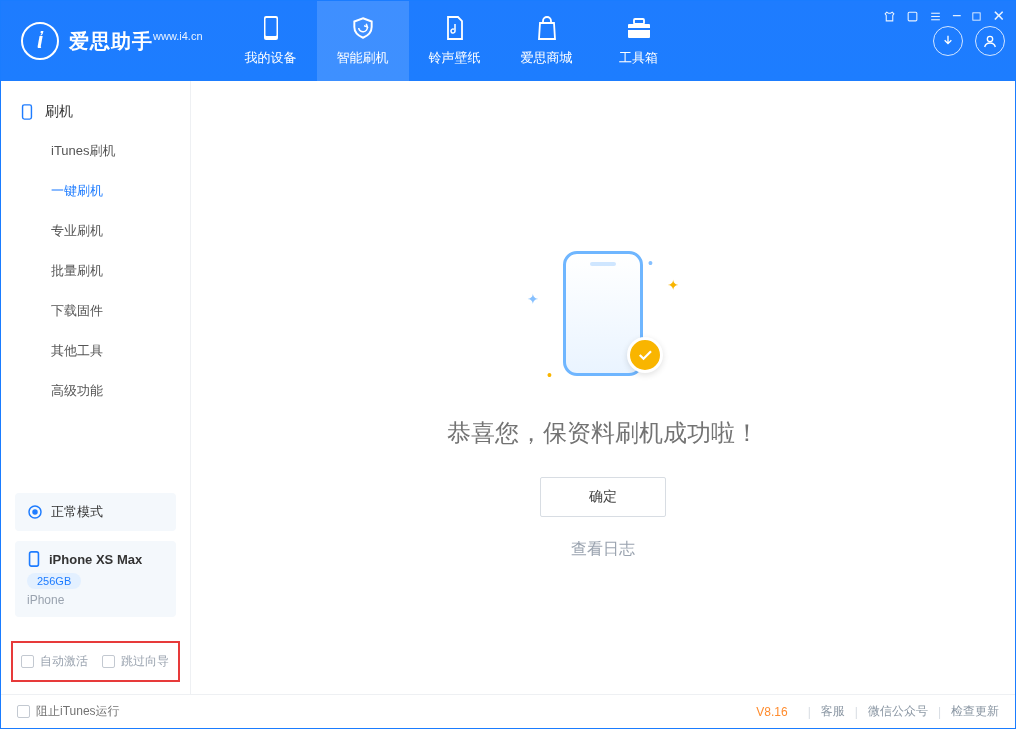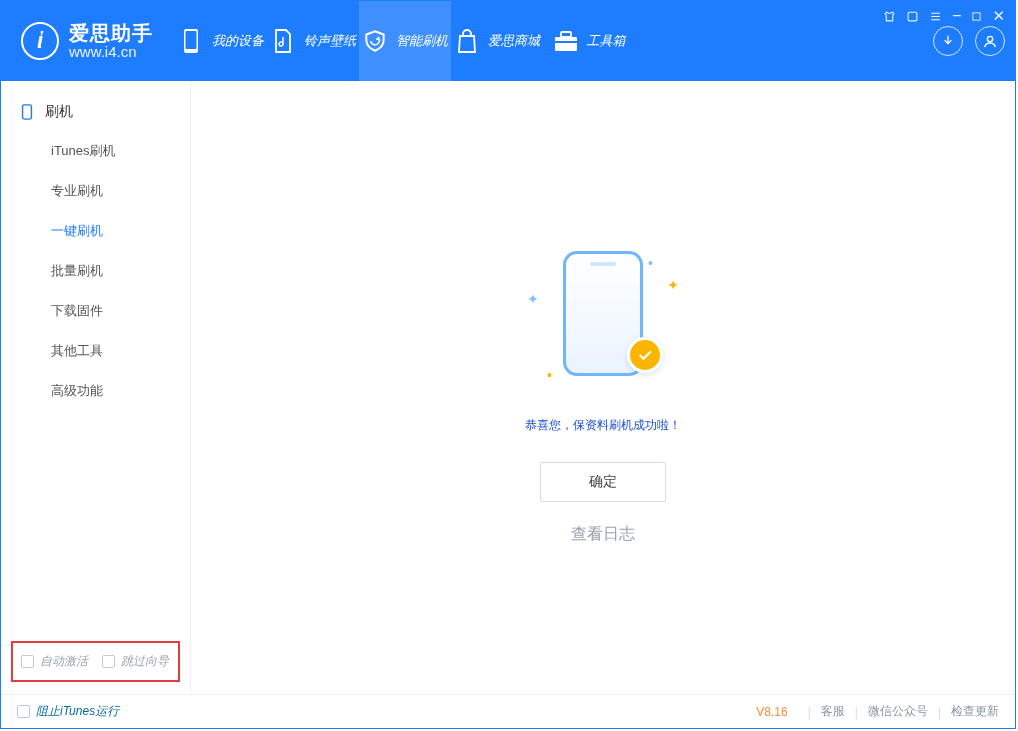--- a/index.html
+++ b/index.html
@@ -3,25 +3,25 @@
 <meta charset="utf-8">
 <style>
   * { box-sizing: border-box; margin: 0; padding: 0; }
   html, body { width: 1018px; height: 731px; font-family: "Microsoft YaHei", Arial, sans-serif; overflow: hidden; background: #fff; }
   .window { width: 1016px; height: 729px; border: 1px solid #1a7cff; display: flex; flex-direction: column; background: #fff; }
 
   
   .titlebar { height: 80px; background: linear-gradient(to bottom,#1e7cff,#1d7dff); display: flex; align-items: stretch; color: #fff; }
   .brand { display: flex; align-items: center; padding: 0 22px 0 20px; }
   .brand-logo { width: 38px; height: 38px; border: 2.5px solid #fff; border-radius: 50%; display:flex; align-items:center; justify-content:center; font-weight: bold; font-size: 22px; color:#fff; margin-right: 10px; font-style: italic;}
-  .brand-text { display:flex; flex-direction: column; line-height: 1.1;}
+  .brand-text { display:flex; line-height: 1.1;}
   .brand-title { font-size: 20px; font-weight: 600; letter-spacing: 1px;}
-  .brand-sub { font-size: 15px; opacity: .9; }
+  .brand-sub { font-size: 11px; opacity: .9; }
   .nav { display: flex; }
-  .nav-item { width: 92px; display:flex; flex-direction:row; align-items:center; justify-content:center; cursor:pointer; font-size: 13px; gap:8px; position:relative;font-style:italic;}
+  .nav-item { width: 92px; display:flex; flex-direction:column; align-items:center; justify-content:center; cursor:pointer; font-size: 13px; gap:8px; position:relative;}
   .nav-item.active { background: rgba(255,255,255,.15); }
   .nav-item .nav-icon { width: 26px; height: 26px; display:flex; align-items:center; justify-content:center;}
   .right-controls { margin-left:auto; display:flex; align-items:center; padding-right:10px;}
   .ctrl-row-top { position:absolute; top:6px; right:10px; display:flex; gap:10px; color:#fff; font-size:12px; align-items:center;}
   .ctrl-row-top span { cursor:pointer; opacity:.9;}
   .circle-btn { width: 30px; height: 30px; border: 1.5px solid rgba(255,255,255,.8); border-radius: 50%; display:flex; align-items:center; justify-content:center; margin-left: 12px; cursor:pointer;}
   .header-wrap { position: relative; }
 
   
   .body { flex:1; display:flex; min-height:0; }
@@ -30,39 +30,39 @@
   .side-group-h { display:flex; align-items:center; padding: 14px 18px 10px 18px; color:#333; font-size:14px;}
   .side-group-h .gicon { width:16px; height:16px; margin-right:10px; display:flex; align-items:center; justify-content:center;}
   .side-item { padding: 11px 10px 11px 50px; font-size:13px; color:#555; cursor:pointer;}
   .side-item.active { color:#1e7cff; }
   .side-cards { padding: 10px 14px 0 14px;}
   .card { background:#f4f8fc; border-radius:4px; padding:10px 12px; margin-bottom:10px; font-size:13px; color:#333; }
   .card .crow { display:flex; align-items:center; gap:8px;}
   .badge { display:inline-block; background:#e3f0ff; color:#1e7cff; border-radius:10px; font-size:11px; padding:2px 10px; margin-top:6px;}
   .subtle { color:#9aa3af; font-size:12px; margin-top:4px;}
   .checks-box { border:2px solid #e73a3a; margin: 14px 10px 12px 10px; padding: 10px 8px; display:flex; gap:14px; align-items:center;}
-  .chk { display:flex; align-items:center; gap:6px; font-size:12px; color:#9aa3af; cursor:pointer;font-style:italic;}
+  .chk { display:flex; align-items:center; gap:6px; font-size:12px; color:#9aa3af; cursor:pointer;}
   .chkbox { width:13px; height:13px; border:1px solid #c3c9d1; border-radius:2px; background:#fff;}
 
   
   .main { flex:1; display:flex; flex-direction:column; align-items:center; justify-content:flex-start; padding-top:170px; }
   .illus { position:relative; width:180px; height:140px; margin-bottom:26px;}
   .phone { position:absolute; left:50%; top:0; transform:translateX(-50%); width:80px; height:125px; border:3px solid #6fb6ff; border-radius:14px; background:linear-gradient(180deg,#fff,#eaf4ff);}
   .phone::before { content:""; position:absolute; top:8px; left:50%; transform:translateX(-50%); width:26px; height:4px; background:#cfe6ff; border-radius:3px;}
   .check-badge { position:absolute; right:30px; bottom:18px; width:36px; height:36px; background:#f9b500; border-radius:50%; border:3px solid #fff; box-shadow:0 2px 6px rgba(0,0,0,.12); display:flex; align-items:center; justify-content:center;}
   .sparkle { position:absolute; color:#86c0ff; font-size:14px;}
   .sparkle.s1 { left:14px; top:40px; } .sparkle.s2 { right:14px; top:26px; color:#f9b500;}
   .sparkle.s3 { left:34px; bottom:8px; color:#f9b500;} .sparkle.s4 { right:40px; top:4px; }
-  .msg { font-size:12px; color:#1d4ed8; margin-bottom:28px;}
+  .msg { font-size:24px; color:#737373; margin-bottom:28px;}
   .ok-btn { border:1px solid #d8dde3; background:#fff; color:#444; font-size:14px; padding:10px 48px; cursor:pointer; border-radius:2px;}
   .loglink { margin-top:22px; font-size:16px; color:#9aa3af; cursor:pointer;}
 
   
   .footer { height:34px; border-top:1px solid #eef0f3; display:flex; align-items:center; padding:0 16px; font-size:12px; color:#9aa3af;}
-  .footer .chk { color:#0369a1;}
+  .footer .chk { color:#737373;}
   .footer-right { margin-left:auto; display:flex; align-items:center; gap:10px;}
   .vline { color:#d8dde3;}
   .flink { color:#8a96a3; cursor:pointer;}
   .ver { color:#ff8c2e; margin-right:10px;}
 
   svg { display:block; }
 </style>
 </head>
 <body>
 
@@ -105,38 +105,38 @@
       <div class="nav">
         <div class="nav-item">
           <div class="nav-icon">
               <svg width="18" height="26" viewBox="0 0 18 26" fill="#fff">
                 <rect x="2" y="1" width="14" height="24" rx="2" fill="#fff"></rect>
                 <rect x="3.5" y="3" width="11" height="18" rx="1" fill="#1e7cff"></rect>
               </svg>
             </div>
           <span>我的设备</span>
         </div>
-        <div class="nav-item">
-          <div class="nav-icon">
-              <svg width="22" height="26" viewBox="0 0 22 26" fill="none" stroke="#fff" stroke-width="1.8">
-                <path d="M4 2h10l4 4v18H4z" fill="none"></path>
-                <path d="M11 9v7a2 2 0 11-1-1.7" stroke-width="1.5"></path>
-              </svg>
-            </div>
-          <span>铃声壁纸</span>
-        </div>
         <div class="nav-item active">
           <div class="nav-icon">
               <svg width="26" height="26" viewBox="0 0 24 24" fill="none" stroke="#fff" stroke-width="1.8">
                 <path d="M12 3l8 3v5c0 5-3.5 8-8 10-4.5-2-8-5-8-10V6z"></path>
                 <path d="M8 12a4 4 0 108-1" stroke-width="1.4"></path>
                 <path d="M15 8l1 3-3-1" stroke-width="1.4"></path>
               </svg>
             </div>
           <span>智能刷机</span>
+        </div>
+        <div class="nav-item">
+          <div class="nav-icon">
+              <svg width="22" height="26" viewBox="0 0 22 26" fill="none" stroke="#fff" stroke-width="1.8">
+                <path d="M4 2h10l4 4v18H4z" fill="none"></path>
+                <path d="M11 9v7a2 2 0 11-1-1.7" stroke-width="1.5"></path>
+              </svg>
+            </div>
+          <span>铃声壁纸</span>
         </div>
         <div class="nav-item">
           <div class="nav-icon">
               <svg width="24" height="26" viewBox="0 0 24 26" fill="none" stroke="#fff" stroke-width="1.8">
                 <path d="M5 8h14l1 16H4z"></path>
                 <path d="M8 8V6a4 4 0 018 0v2"></path>
               </svg>
             </div>
           <span>爱思商城</span>
         </div>
@@ -172,29 +172,54 @@
       <div class="side-scroll">
         <div class="side-group-h">
           <span class="gicon">
               <svg width="14" height="16" viewBox="0 0 14 18" fill="none" stroke="#1e7cff" stroke-width="1.6">
                 <rect x="2" y="1" width="10" height="16" rx="2"></rect>
               </svg>
             </span>
           <span>刷机</span>
         </div>
         <div class="side-item">iTunes刷机</div>
+        <div class="side-item active">一键刷机</div>
         <div class="side-item">专业刷机</div>
-        <div class="side-item active">一键刷机</div>
         <div class="side-item">批量刷机</div>
 
         <div class="side-item">下载固件</div>
         <div class="side-item">其他工具</div>
         <div class="side-item">高级功能</div>
       </div>
 
+      <div class="side-cards">
+        <div class="card">
+          <div class="crow">
+            <span>
+                <svg width="16" height="16" viewBox="0 0 24 24" fill="none" stroke="#1e7cff" stroke-width="2.2">
+                  <circle cx="12" cy="12" r="9"></circle>
+                  <circle cx="12" cy="12" r="3" fill="#1e7cff"></circle>
+                </svg>
+              </span>
+            <span>正常模式</span>
+          </div>
+        </div>
+        <div class="card">
+          <div class="crow">
+            <span>
+                <svg width="14" height="16" viewBox="0 0 14 18" fill="none" stroke="#1e7cff" stroke-width="1.8">
+                  <rect x="2" y="1" width="10" height="16" rx="2"></rect>
+                </svg>
+              </span>
+            <span style="font-weight:600;">iPhone XS Max</span>
+          </div>
+          <span class="badge">256GB</span>
+          <div class="subtle">iPhone</div>
+        </div>
+      </div>
 
       <div class="checks-box">
         <label class="chk">
           <span class="chkbox"></span>
           <span>自动激活</span>
         </label>
         <label class="chk">
           <span class="chkbox"></span>
           <span>跳过向导</span>
         </label>

